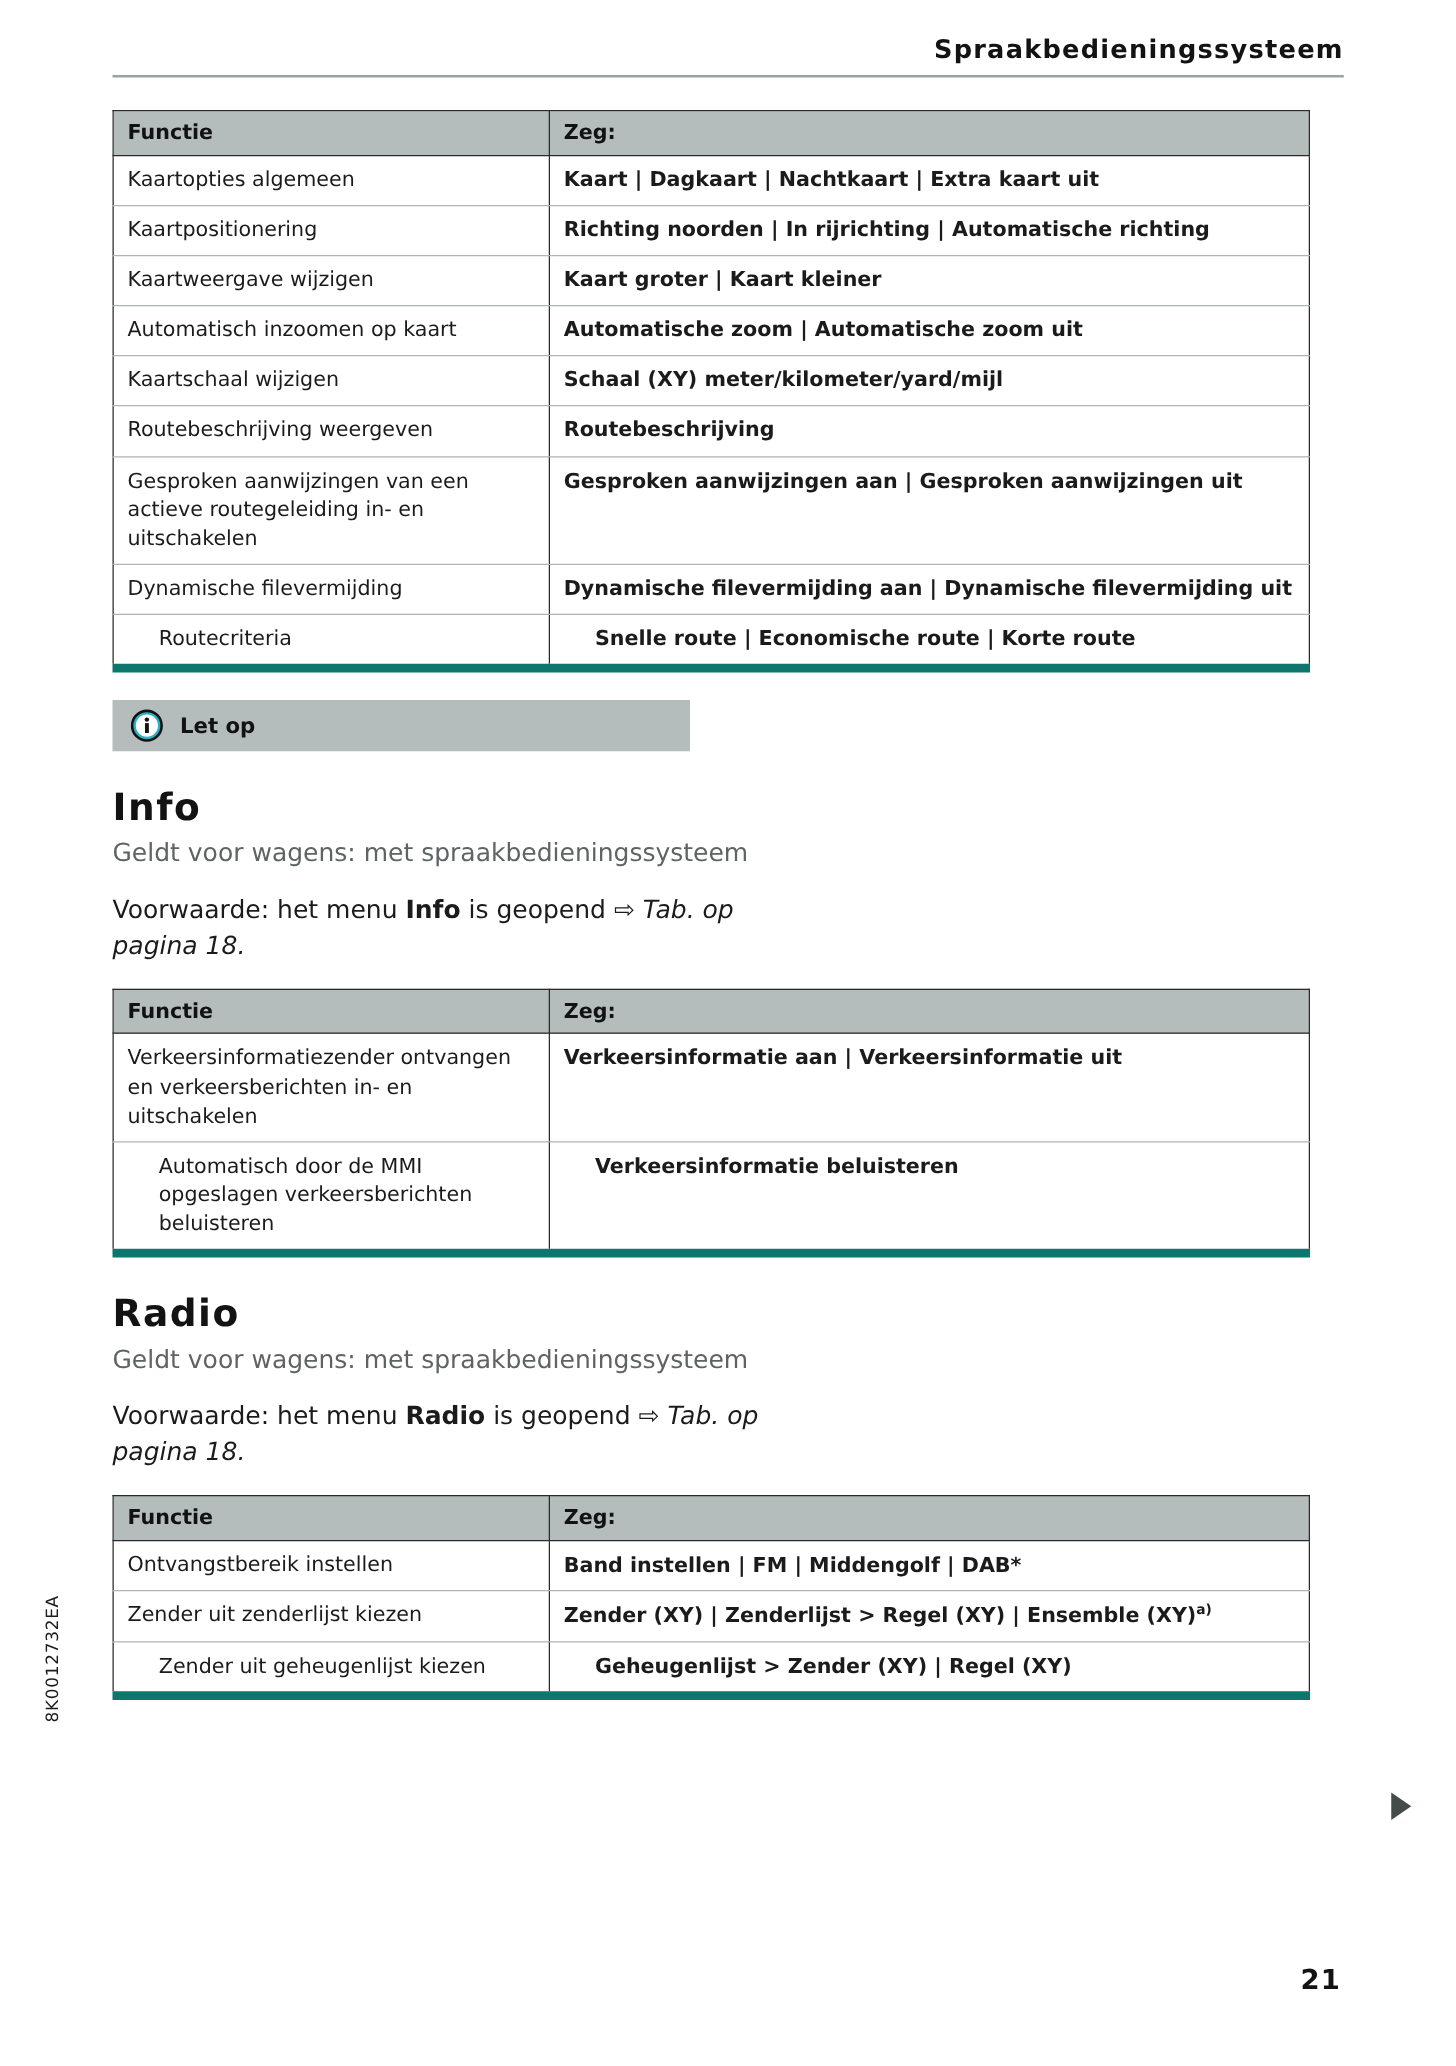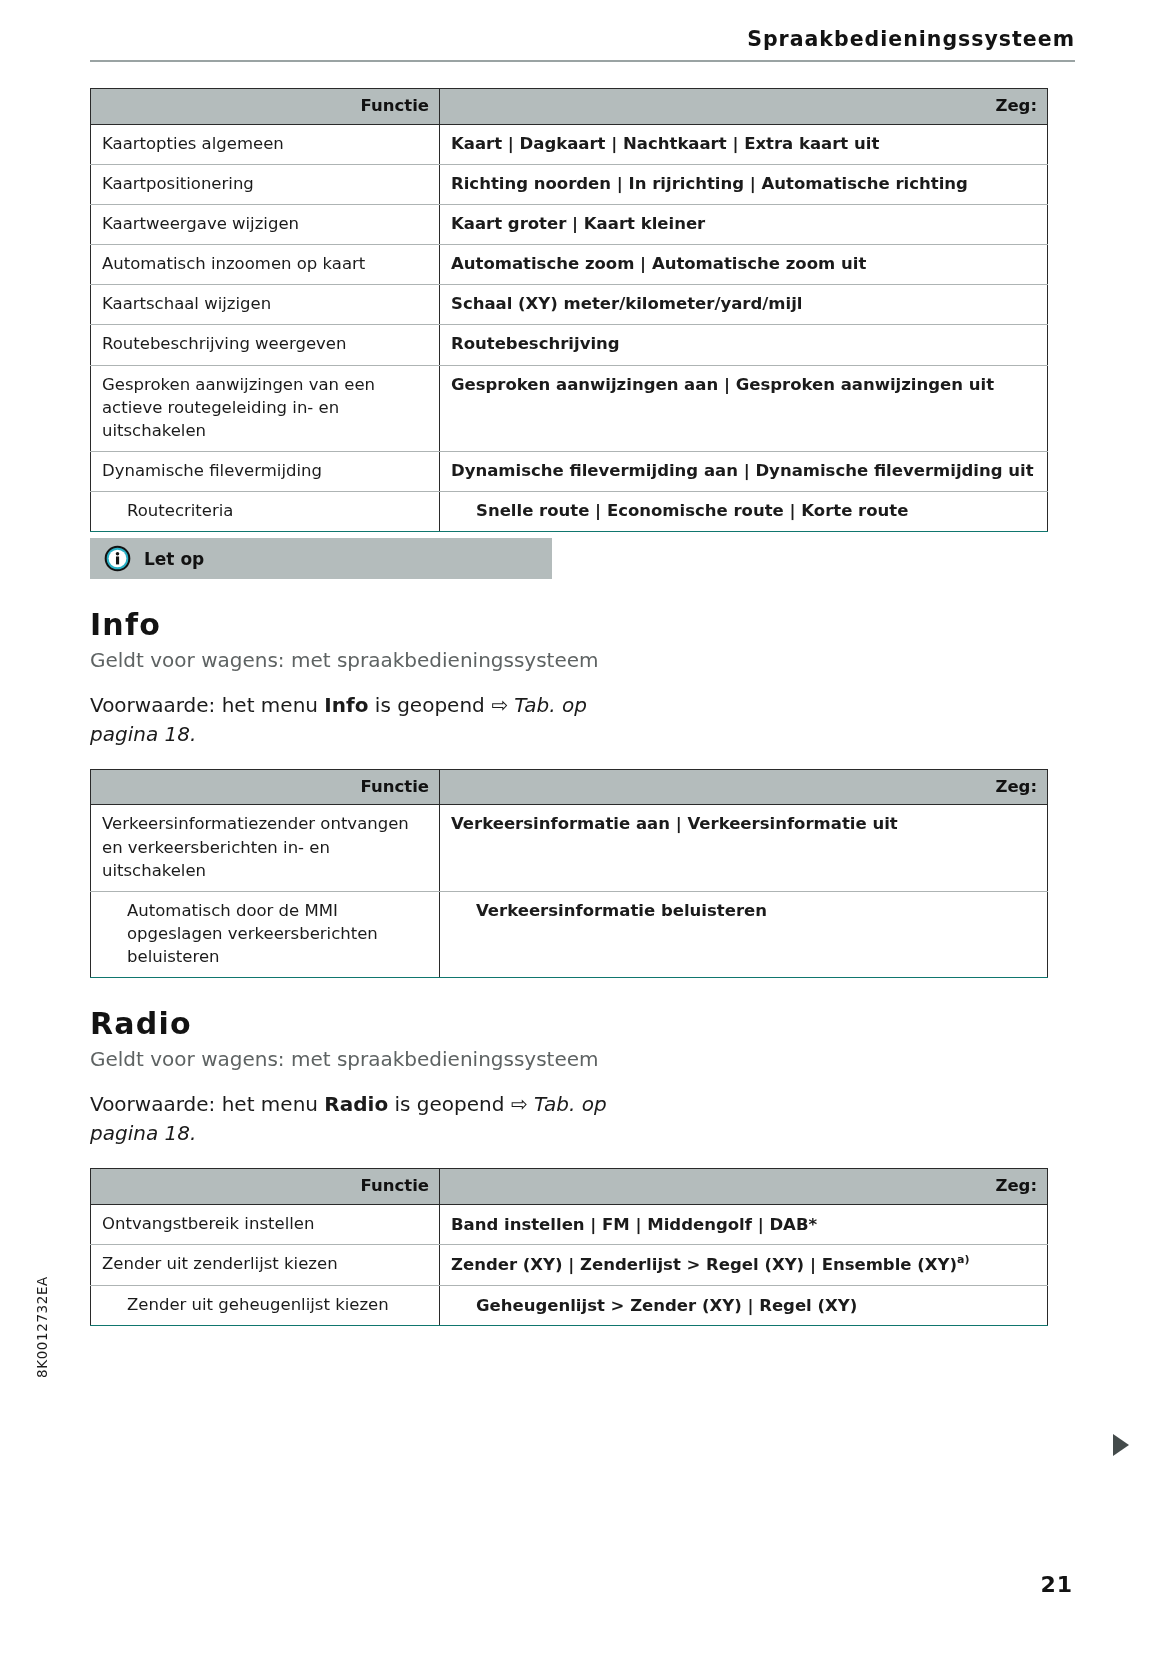--- a/index.html
+++ b/index.html
@@ -55,21 +55,21 @@
     width: 100%;
     border-collapse: collapse;
     table-layout: fixed;
     font-size: 16.5px;
   }
   table.voice-table col.c1 { width: 349px; }
   table.voice-table col.c2 { width: auto; }
 
   table.voice-table thead th {
     background: #b4bcbc;
-    text-align: right;
+    text-align: left;
     font-weight: bold;
     font-size: 16.5px;
     padding: 8px 10px 8px 11px;
     border-left: 1px solid #2a2a2a;
     border-right: 1px solid #2a2a2a;
     border-top: 1px solid #2a2a2a;
     border-bottom: 1px solid #2a2a2a;
     color: #121212;
     line-height: 1.15;
   }
@@ -78,39 +78,39 @@
   table.voice-table tbody td {
     vertical-align: top;
     padding: 7px 10px 9px 11px;
     border-left: 1px solid #2a2a2a;
     border-right: 1px solid #2a2a2a;
     border-bottom: 1px solid #aeb4b4;
     line-height: 1.40;
     color: #1b1b1b;
   }
   table.voice-table tbody tr:last-child td {
-    border-bottom: 1px solid #0f766e;
+    border-bottom: 7px solid #0f766e;
     padding-left: 36px;
   }
   table.voice-table tbody td.fn {
     font-weight: normal;
   }
   table.voice-table tbody td.say {
     font-weight: bold;
   }
   .sup {
     font-size: 11px;
     vertical-align: super;
     font-weight: bold;
   }
 
   
   .note-wrap {
     position: relative;
-    margin-top: 6px;
+    margin-top: 22px;
     display: flex;
     gap: 31px;
   }
   .note-col {
     width: 462px;
     background: #dfe0da;
     box-sizing: border-box;
   }
   .note-head {
     background: #b4bcbc;

